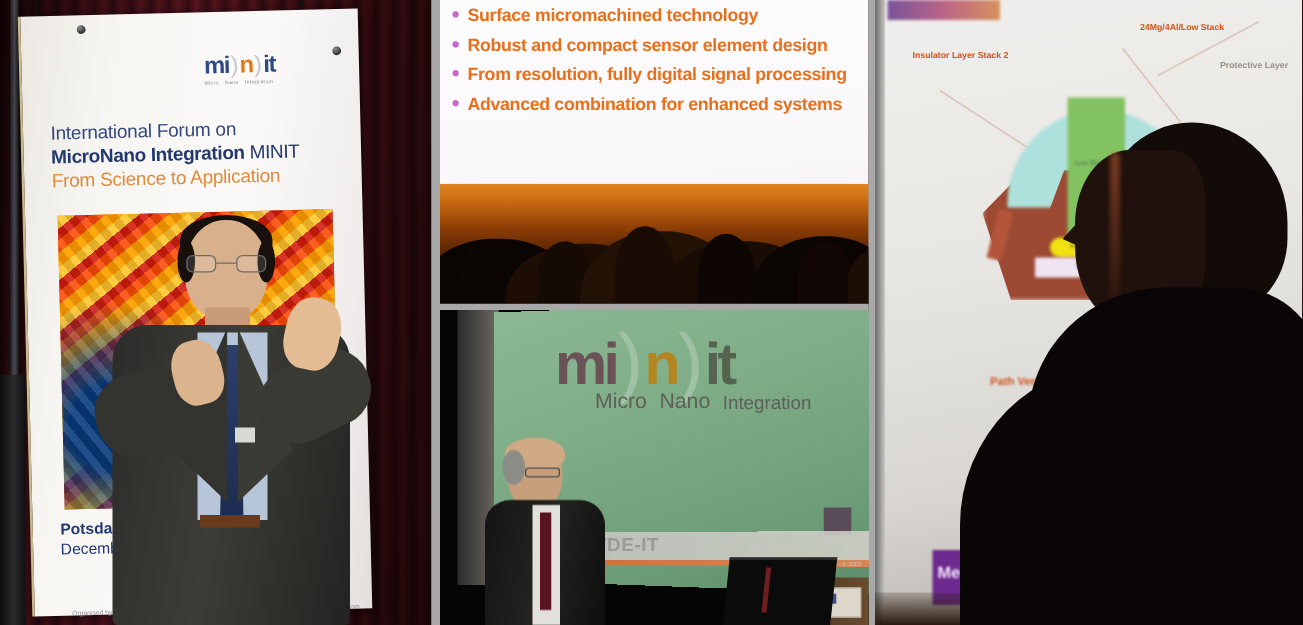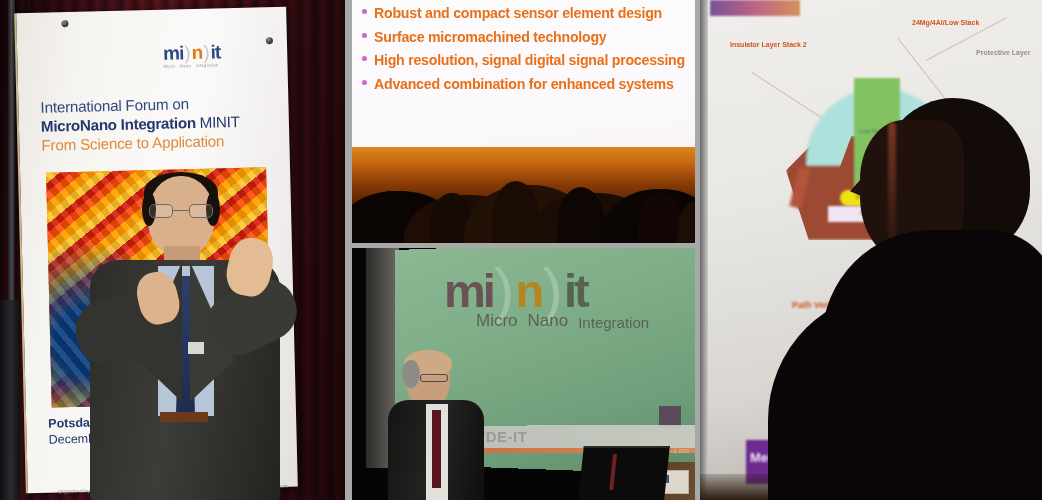--- a/index.html
+++ b/index.html
@@ -363,29 +363,29 @@
     </div>
   </div>
 
   <div class="panel-sep" style="left:345px;top:0;width:7px;height:500px;"></div>
 
   <div class="panel" id="panel-ct">
     <div class="slide-bullets">
       <div class="bl-list">
         <div class="bl-item">
           <span class="bl-dot"></span>
-          <span class="bl-text">Robust and compact sensor element design</span>
+          <span class="bl-text">Surface micromachined technology</span>
         </div>
         <div class="bl-item">
           <span class="bl-dot"></span>
-          <span class="bl-text">Surface micromachined technology</span>
+          <span class="bl-text">Robust and compact sensor element design</span>
         </div>
         <div class="bl-item">
           <span class="bl-dot"></span>
-          <span class="bl-text">High resolution, signal digital signal processing</span>
+          <span class="bl-text">From resolution, fully digital signal processing</span>
         </div>
         <div class="bl-item">
           <span class="bl-dot"></span>
           <span class="bl-text">Advanced combination for enhanced systems</span>
         </div>
       </div>
       <div class="bl-conf">
         <div class="c1">Confidential</div>
         <div class="c2">x. Conti reserves all rights in respect of the distribution</div>
         <div class="c3">passing on to third parties.</div>

